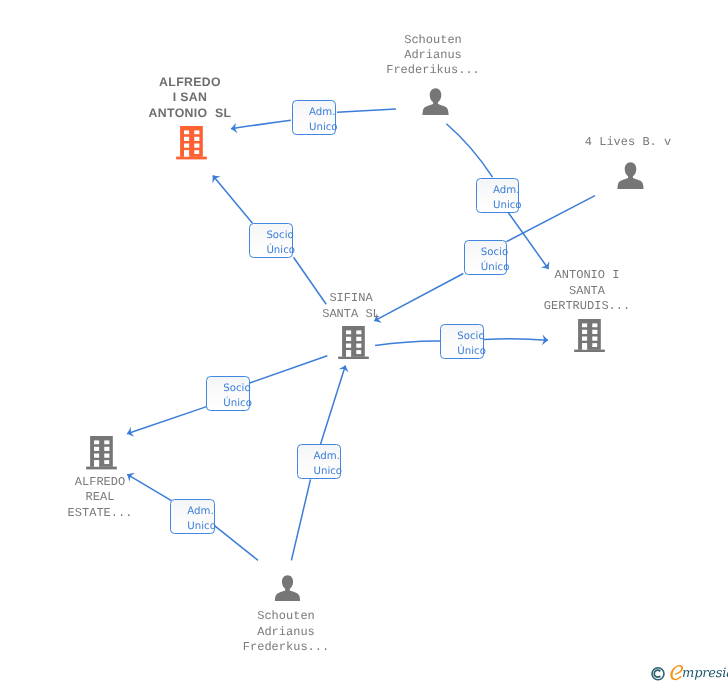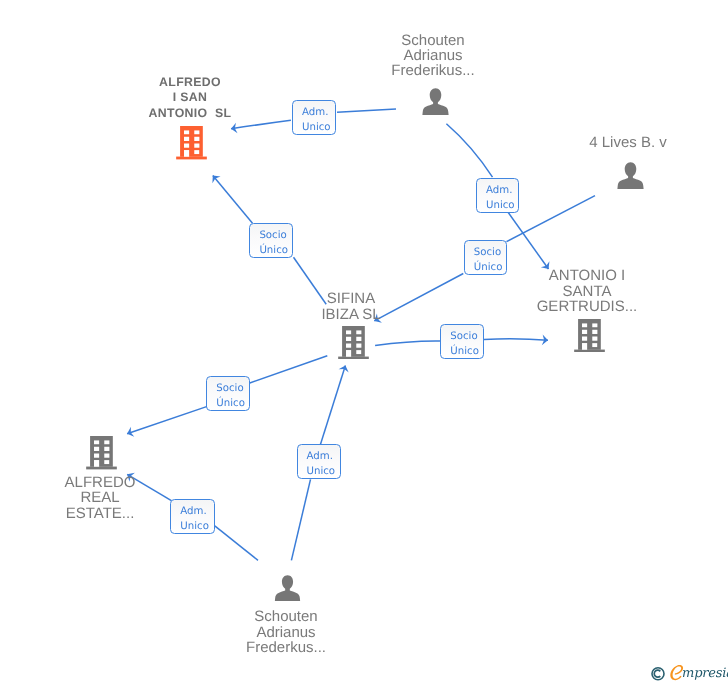--- a/index.html
+++ b/index.html
@@ -1,25 +1,25 @@
 <!DOCTYPE html>
 <html><head>
 <meta charset="utf-8">
 <style>
   html,body{margin:0;padding:0;background:#ffffff;-webkit-font-smoothing:antialiased;text-rendering:geometricPrecision;}
   body{width:728px;height:685px;font-family:"DejaVu Sans",sans-serif;position:relative;overflow:hidden;}
   #stage{position:absolute;left:0;top:0;width:728px;height:685px;}
   .edges{position:absolute;left:0;top:0;pointer-events:none;}
   .node{position:absolute;text-align:center;}
-  .nlabel{font-size:15px;line-height:15.3px;color:#7a7a7a;white-space:pre-wrap;font-family:Liberation Sans, sans-serif;}
+  .nlabel{font-size:12px;line-height:15.3px;color:#7a7a7a;white-space:pre-wrap;font-family:Liberation Mono, monospace;}
   .nlabel.bold{font-weight:bold;color:#6e6e6e;font-family:"Liberation Sans",sans-serif;font-size:12.3px;letter-spacing:0.35px;}
   .icon{display:block;margin:0 auto;}
   .elabel{position:absolute;border:1.9px solid #4186e0;border-radius:4.5px;background:linear-gradient(to bottom,#f4f5f6 0%,#fafafb 45%,#ffffff 100%);
           color:#3b7ed9;font-size:10.2px;line-height:14.6px;font-family:"DejaVu Sans",sans-serif;display:flex;flex-direction:column;
-          align-items:flex-start;justify-content:flex-start;box-sizing:border-box;padding-left:9px;padding-top:5.0px;}
+          align-items:flex-start;justify-content:flex-start;box-sizing:border-box;padding-left:16px;padding-top:5.0px;}
   .elabel span{display:block;white-space:nowrap;}
   .logo{position:absolute;left:0;top:0;width:0;height:0;}
   .logo .brand{position:absolute;left:682px;top:666.5px;white-space:nowrap;font-family:"DejaVu Serif",serif;font-style:italic;font-size:13px;color:#21596b;line-height:13.4px;letter-spacing:-0.2px;}
 </style>
 </head>
 <body>
 
 <div id="stage">
 
   <svg class="edges" width="728" height="685">
@@ -117,21 +117,21 @@
             <rect x="7.8" y="10.7" width="5.1" height="4.2" fill="#ffffff"></rect>
             <rect x="7.8" y="17.4" width="5.1" height="4.2" fill="#ffffff"></rect>
             <rect x="18" y="4.4" width="5.1" height="3.8" fill="#ffffff"></rect>
             <rect x="18" y="10.7" width="5.1" height="4.2" fill="#ffffff"></rect>
             <rect x="18" y="17.4" width="5.1" height="4.2" fill="#ffffff"></rect>
             <rect x="7.8" y="23.9" width="5.1" height="6.7" fill="#ffffff"></rect>
             <rect x="18.0" y="24.0" width="4.9" height="3.9" fill="#ffffff"></rect>
           </svg>
         </div>
         <div class="nlabel" style="position: absolute; left: 281px; top: 291.3px; width: 140px; text-align: center;">SIFINA
-IBIZA SL</div>
+SANTA SL</div>
       </div>
       <div class="node" style="position: absolute; left: 0px; top: 0px; width: 0px; height: 0px;">
         <div style="position: absolute; left: 86.3px; top: 436.3px; width: 31px; height: 33.4px;">
           <svg class="icon" width="31" height="33.4" viewBox="0 0 30.5 33.2">
             <rect x="3.9" y="0" width="22.6" height="30.6" fill="#767676"></rect>
             <rect x="0" y="30.4" width="30.5" height="2.8" fill="#767676"></rect>
             <rect x="7.8" y="4.4" width="5.1" height="3.8" fill="#ffffff"></rect>
             <rect x="7.8" y="10.7" width="5.1" height="4.2" fill="#ffffff"></rect>
             <rect x="7.8" y="17.4" width="5.1" height="4.2" fill="#ffffff"></rect>
             <rect x="18" y="4.4" width="5.1" height="3.8" fill="#ffffff"></rect>

